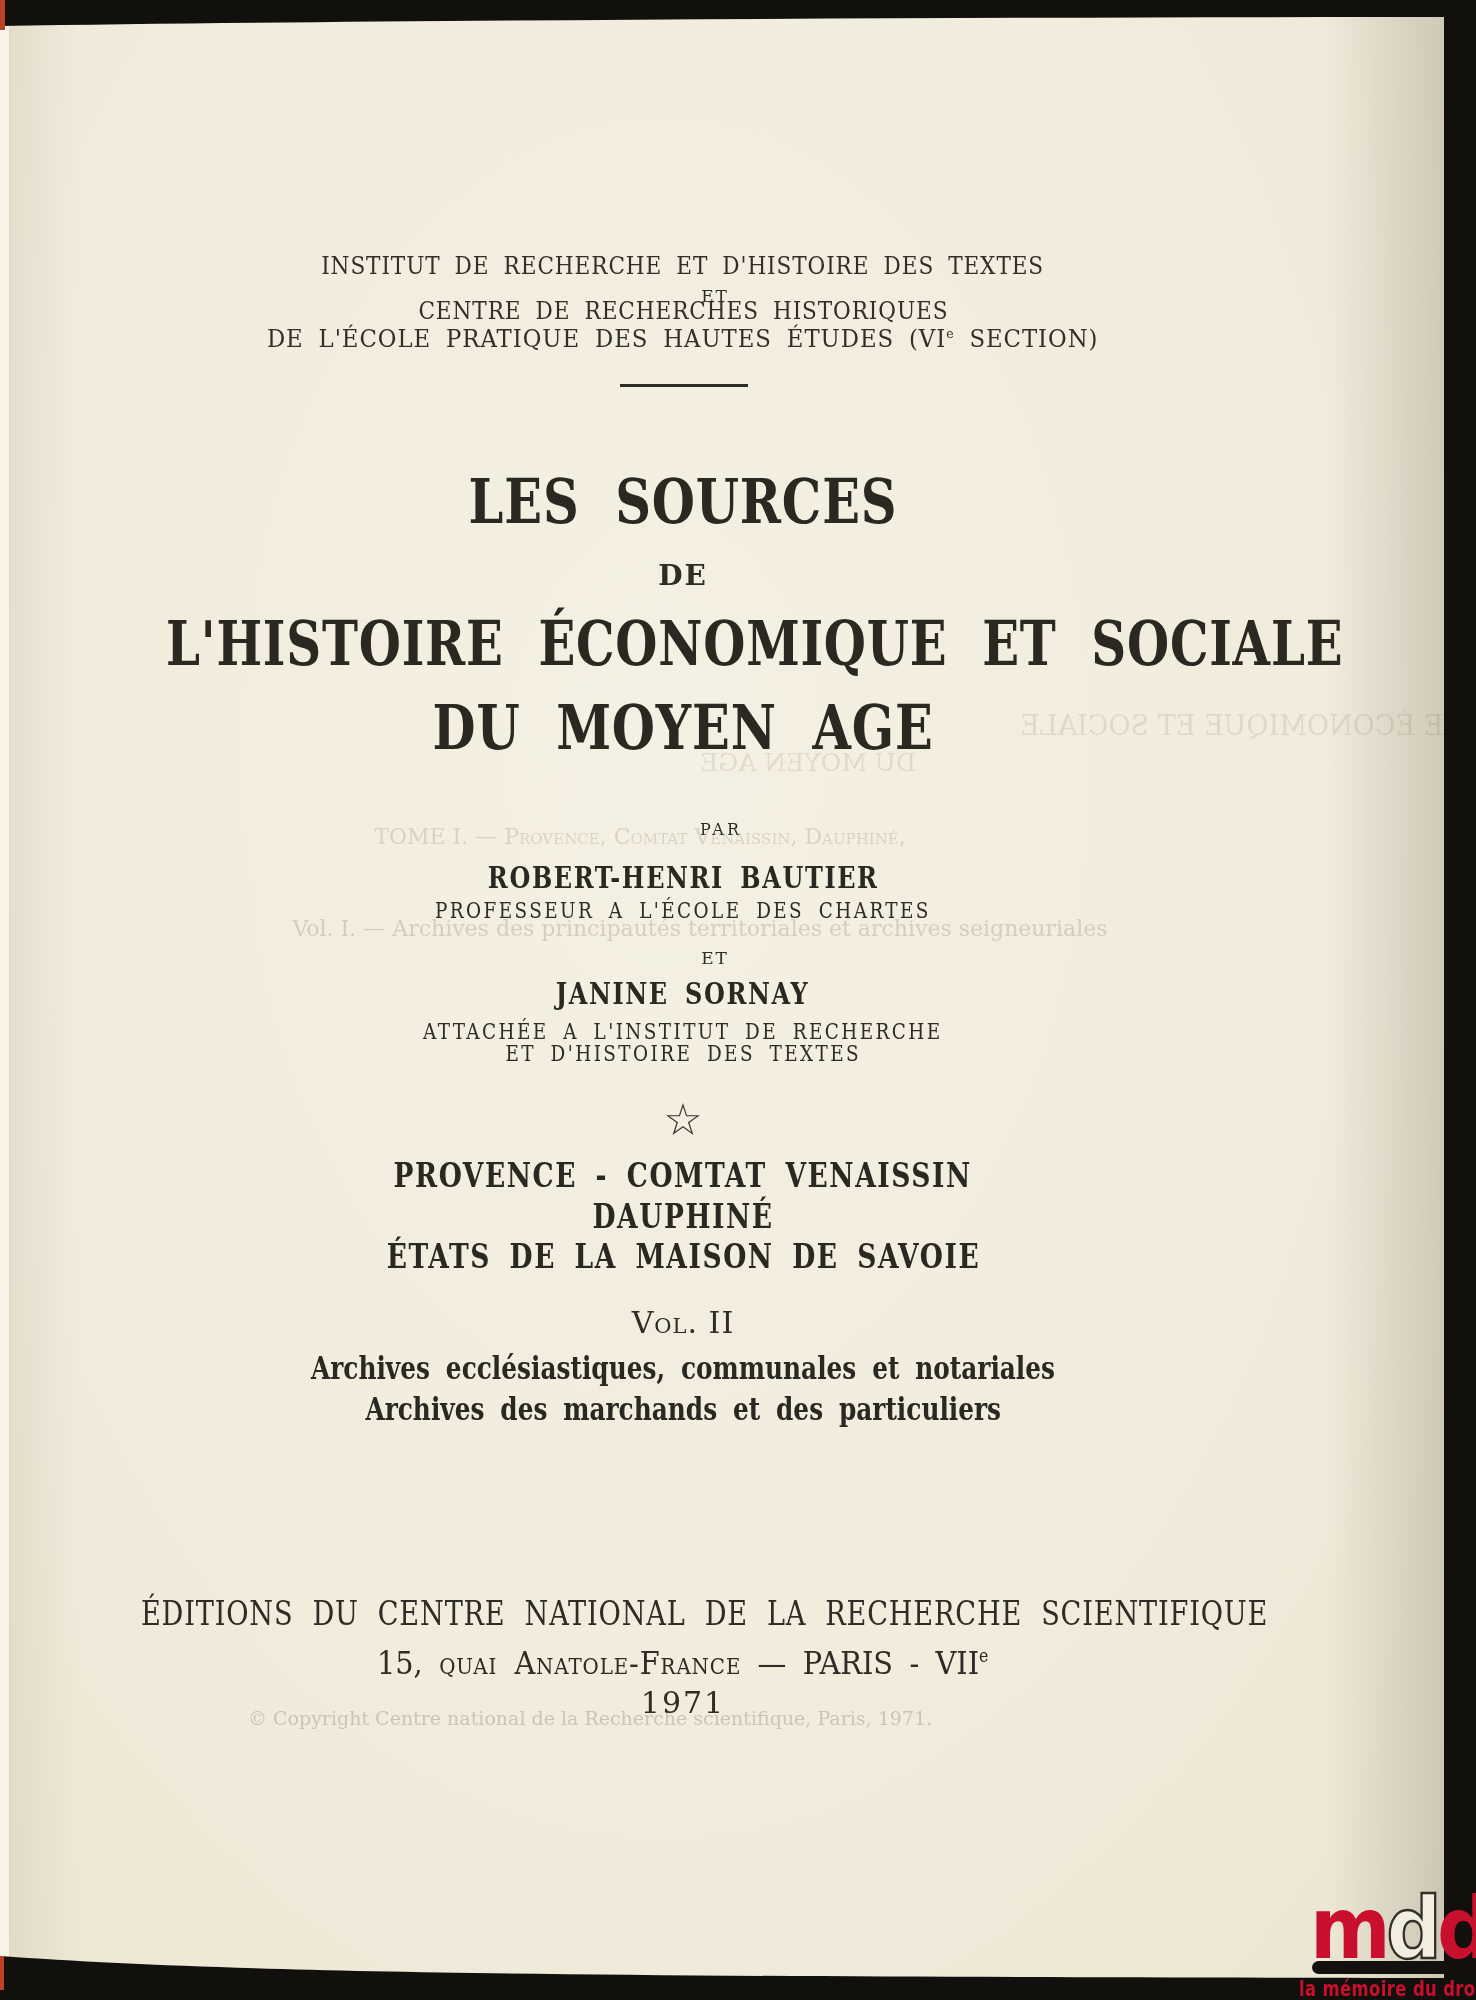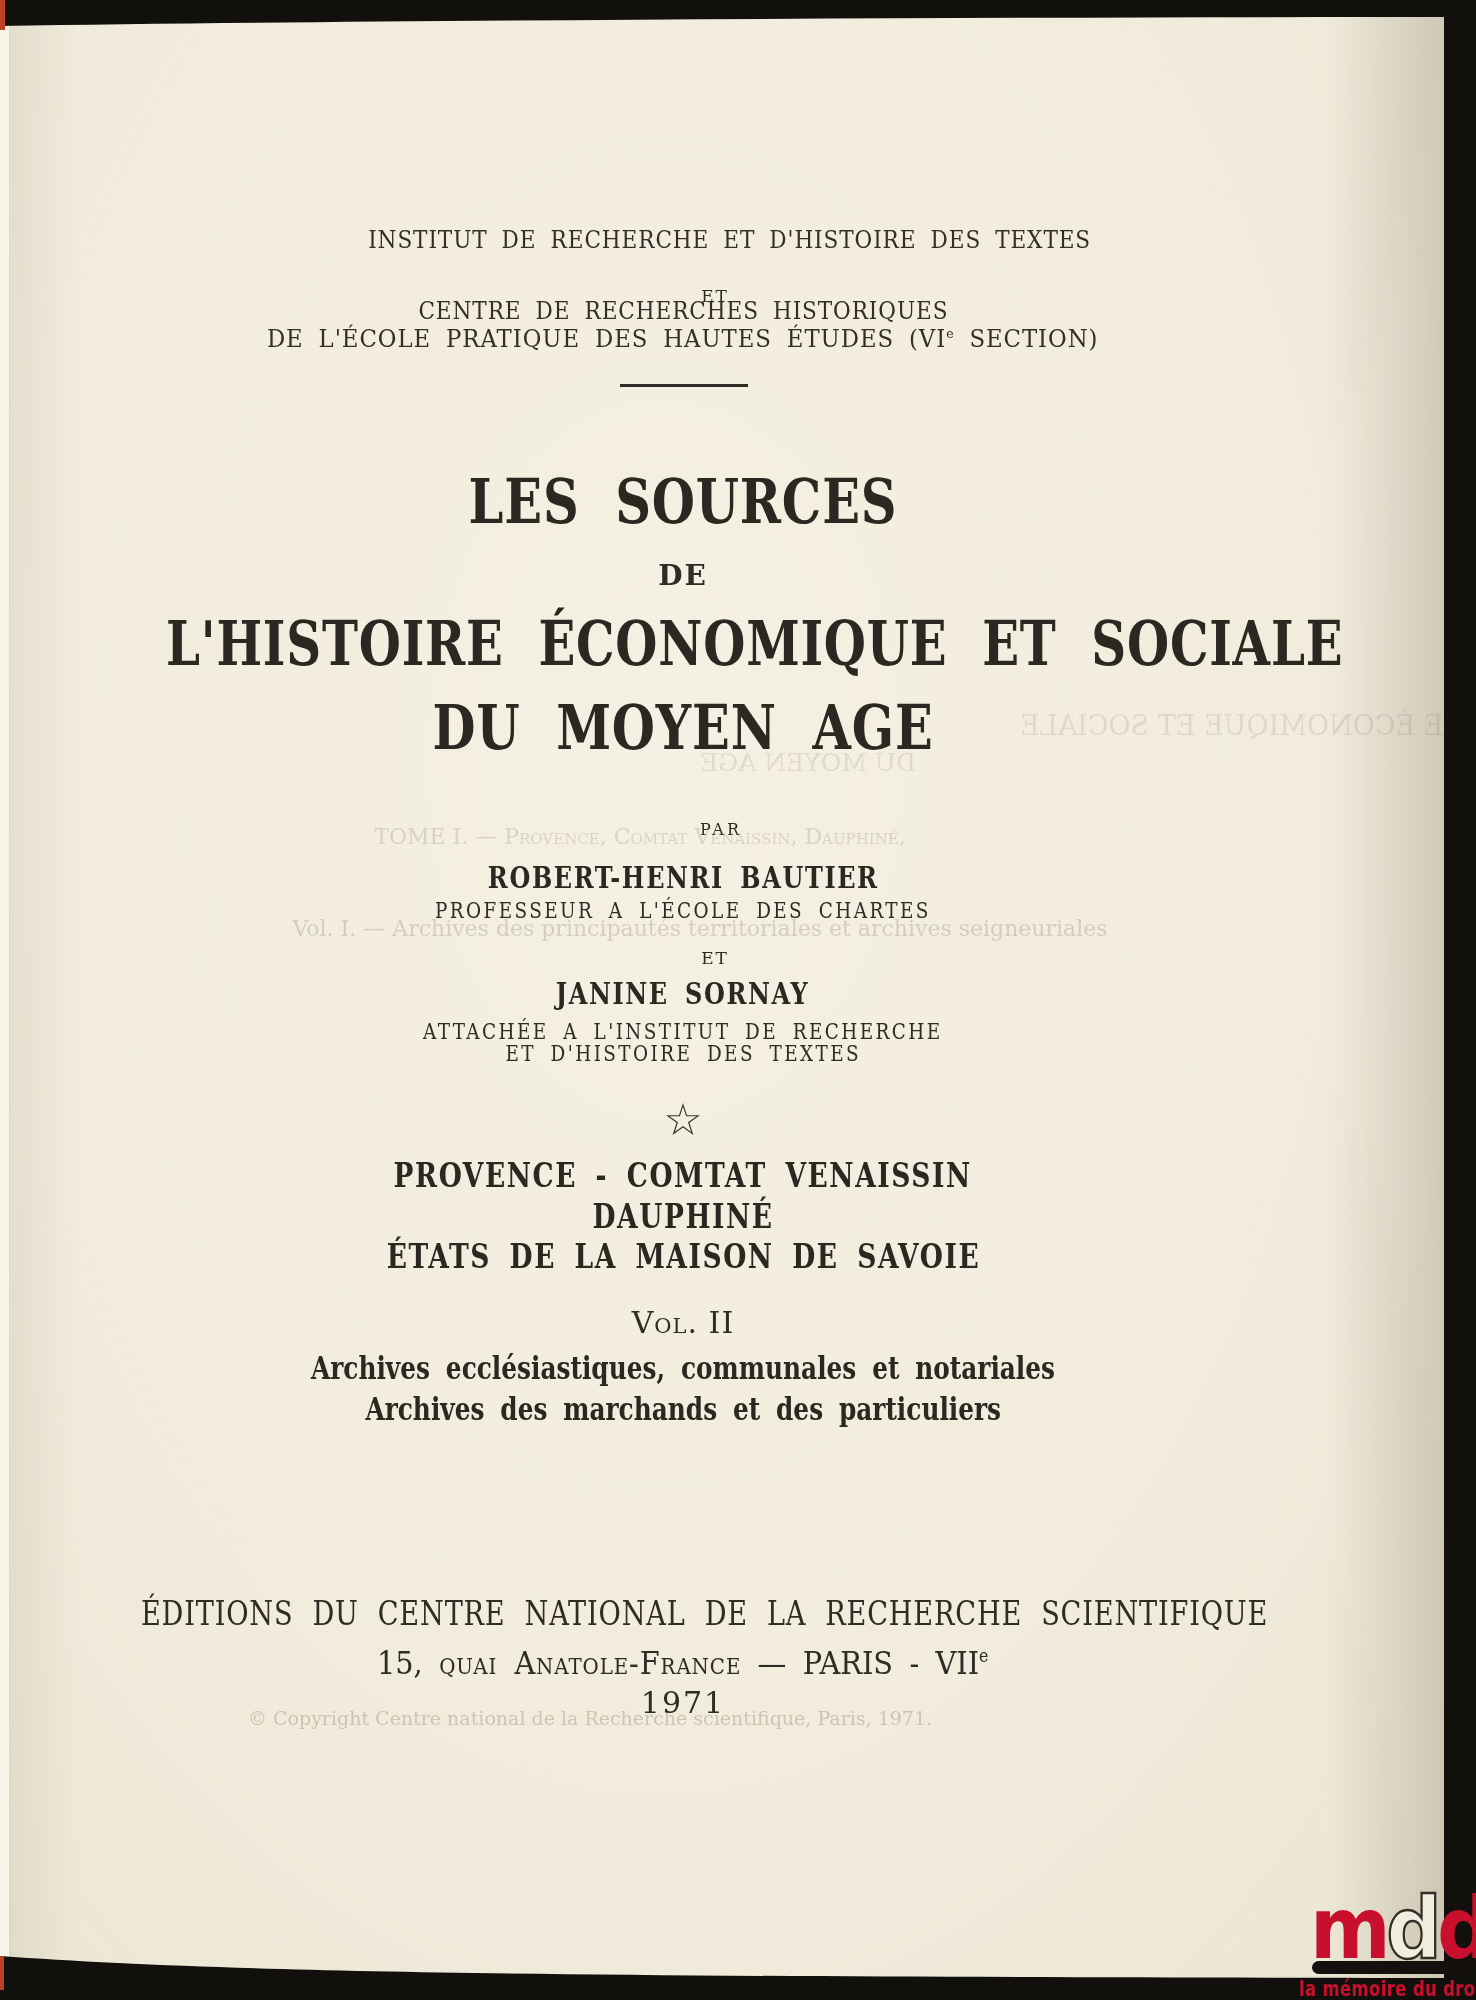--- a/index.html
+++ b/index.html
@@ -69,21 +69,21 @@
     <div class="ghost" style="left:1020px;top:712px;font-size:27px;opacity:0.16;">
       <span class="mirror">LES SOURCES DE L'HISTOIRE ÉCONOMIQUE ET SOCIALE</span>
     </div>
     <div class="ghost" style="left:700px;top:750px;font-size:25px;opacity:0.16;">
       <span class="mirror">DU MOYEN AGE</span>
     </div>
     <div class="ghost" style="left:0;top:826px;width:1280px;text-align:center;font-size:22px;opacity:0.22;font-variant:small-caps;">TOME I. — Provence, Comtat Venaissin, Dauphiné,</div>
     <div class="ghost" style="left:0;top:918px;width:1400px;text-align:center;font-size:22px;opacity:0.26;">Vol. I. — Archives des principautés territoriales et archives seigneuriales</div>
     <div class="ghost" style="left:0;top:1709px;width:1180px;text-align:center;font-size:19px;opacity:0.32;">© Copyright Centre national de la Recherche scientifique, Paris, 1971.</div>
 
-    <div class="line inst" style="top:228px;padding-left:47px;">
+    <div class="line inst" style="top:254px;">
       <span class="sx sx90">INSTITUT DE RECHERCHE ET D'HISTOIRE DES TEXTES</span>
     </div>
     <div class="line small-et" style="top:288px;">ET</div>
     <div class="line inst" style="top:299px;">
       <span class="sx sx90">CENTRE DE RECHERCHES HISTORIQUES</span>
     </div>
     <div class="line inst" style="top:327px;">
       <span class="sx sx95"><span>DE L'ÉCOLE PRATIQUE DES HAUTES ÉTUDES (VI</span><sup class="sm">e</sup><span> SECTION)</span></span>
     </div>
 

